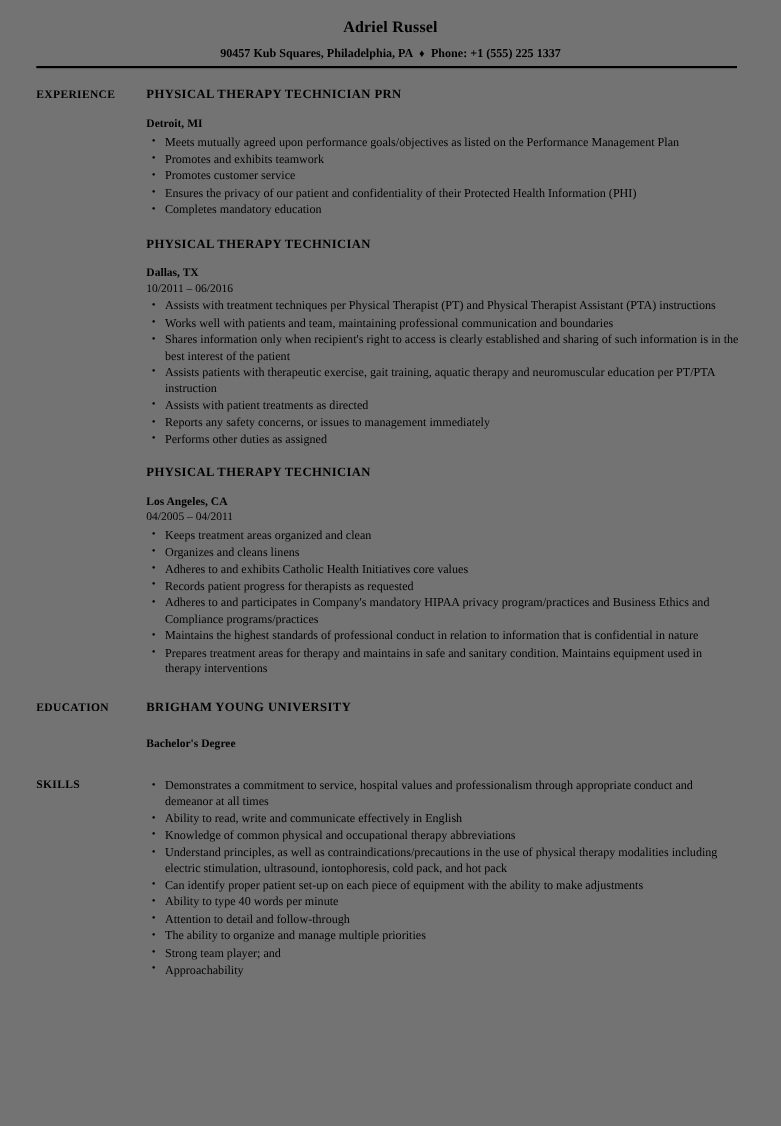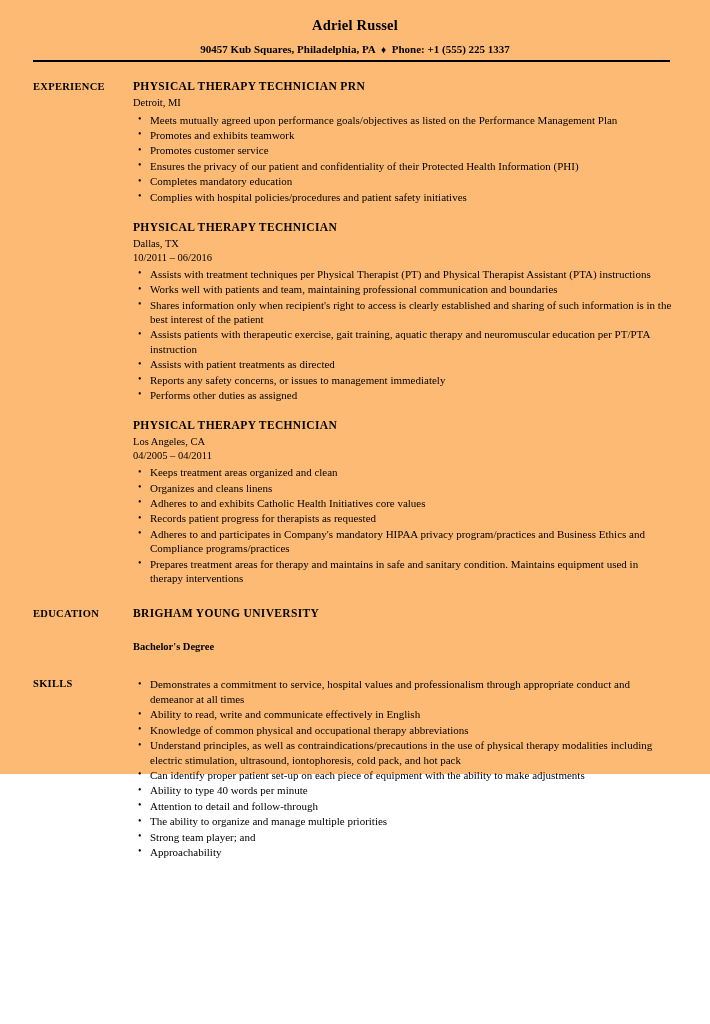--- a/index.html
+++ b/index.html
@@ -12,22 +12,22 @@
 
   body {
     font-family: "Liberation Serif", "DejaVu Serif", serif;
     color: #000000;
     position: relative;
     overflow: hidden;
   }
 
   .page {
     width: 710px;
-    height: 774px;
-    background: #fdba74;
+    height: 1024px;
+    background: #737373;
     padding: 0;
     position: relative;
   }
 
   
   .hdr {
     padding-top: 16px;
     text-align: center;
   }
   .hdr-name {
@@ -82,23 +82,23 @@
   .job + .job { margin-top: 16px; }
 
   .job-title {
     font-size: 11.5px;
     font-weight: bold;
     letter-spacing: .35px;
     line-height: 1.3;
   }
   .job-loc {
     font-size: 10.5px;
-    font-weight: normal;
+    font-weight: bold;
     line-height: 1.35;
-    margin-top: 2px;
+    margin-top: 12px;
   }
   .job-dates {
     font-size: 10.5px;
     font-weight: normal;
     line-height: 1.3;
   }
 
   
   ul.bullets {
     list-style: none;
@@ -157,21 +157,20 @@
 
       <div class="job">
         <div class="job-title">PHYSICAL THERAPY TECHNICIAN PRN</div>
         <div class="job-loc">Detroit, MI</div>
         <ul class="bullets">
           <li>Meets mutually agreed upon performance goals/objectives as listed on the Performance Management Plan</li>
           <li>Promotes and exhibits teamwork</li>
           <li>Promotes customer service</li>
           <li>Ensures the privacy of our patient and confidentiality of their Protected Health Information (PHI)</li>
           <li>Completes mandatory education</li>
-          <li>Complies with hospital policies/procedures and patient safety initiatives</li>
         </ul>
       </div>
 
       <div class="job">
         <div class="job-title">PHYSICAL THERAPY TECHNICIAN</div>
         <div class="job-loc">Dallas, TX</div>
         <div class="job-dates">10/2011 – 06/2016</div>
         <ul class="bullets">
           <li>Assists with treatment techniques per Physical Therapist (PT) and Physical Therapist Assistant (PTA) instructions</li>
           <li>Works well with patients and team, maintaining professional communication and boundaries</li>
@@ -186,20 +185,21 @@
       <div class="job">
         <div class="job-title">PHYSICAL THERAPY TECHNICIAN</div>
         <div class="job-loc">Los Angeles, CA</div>
         <div class="job-dates">04/2005 – 04/2011</div>
         <ul class="bullets">
           <li>Keeps treatment areas organized and clean</li>
           <li>Organizes and cleans linens</li>
           <li>Adheres to and exhibits Catholic Health Initiatives core values</li>
           <li>Records patient progress for therapists as requested</li>
           <li>Adheres to and participates in Company's mandatory HIPAA privacy program/practices and Business Ethics and Compliance programs/practices</li>
+          <li>Maintains the highest standards of professional conduct in relation to information that is confidential in nature</li>
           <li>Prepares treatment areas for therapy and maintains in safe and sanitary condition. Maintains equipment used in therapy interventions</li>
         </ul>
       </div>
 
     </div>
   </div>
 
   <div class="section sec-education">
     <div class="sec-label">EDUCATION</div>
     <div class="sec-body">

